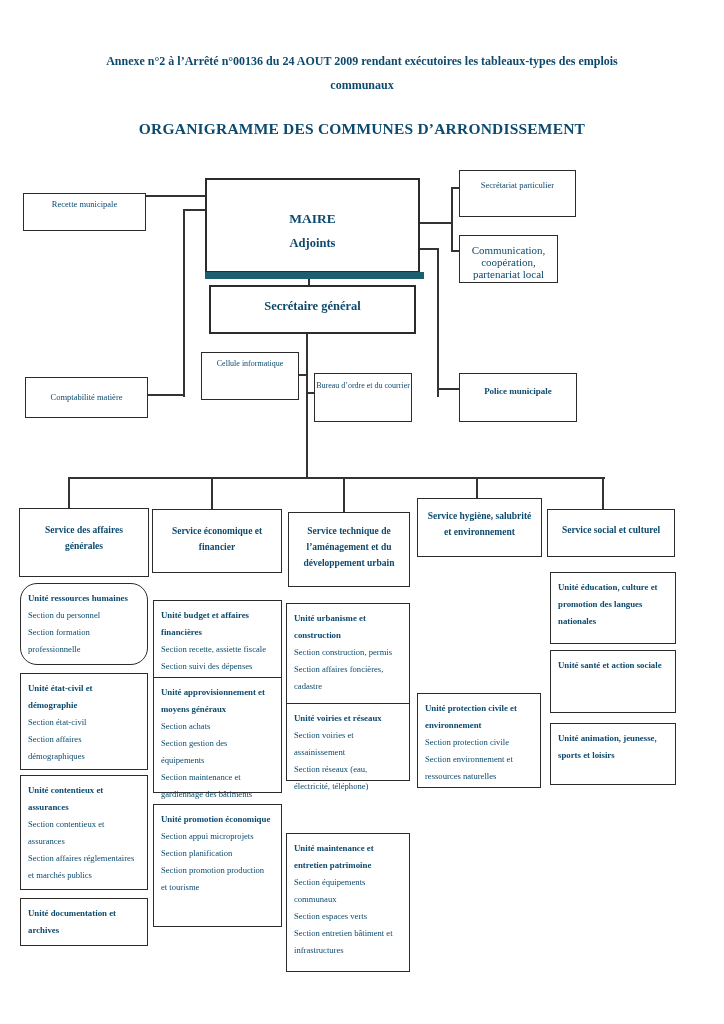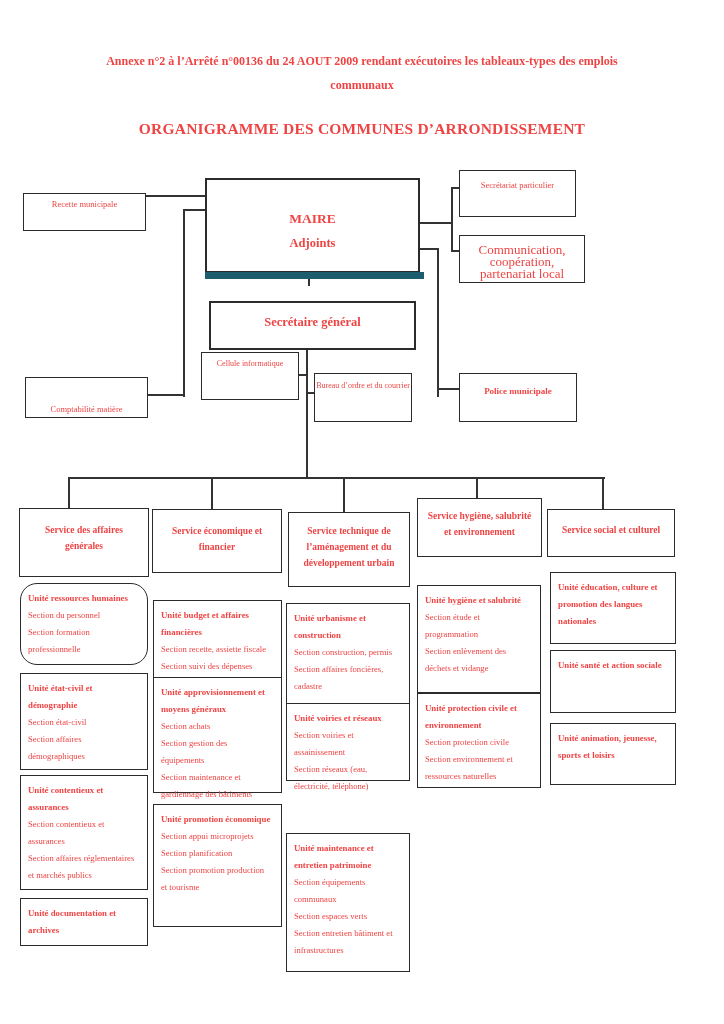--- a/index.html
+++ b/index.html
@@ -1,18 +1,18 @@
 <!DOCTYPE html>
 <html><head>
 <meta charset="utf-8">
 <style>
   html,body{margin:0;padding:0;background:#fff;}
   #page{
     position:relative;width:724px;height:1024px;background:#ffffff;
-    font-family:"Liberation Serif","DejaVu Serif",serif;color:#ef4444;
+    font-family:"Liberation Serif","DejaVu Serif",serif;color:#0c4a6e;
     overflow:hidden;
   }
   .abs{position:absolute;}
   .hdr{left:0;width:724px;text-align:center;font-weight:bold;}
   .box{
     position:absolute;box-sizing:border-box;background:#fff;
     border:1.5px solid #2b2b2b;text-align:center;
   }
   .bx2{border-width:2px;}
   .hline,.vline{position:absolute;background:#333;}
@@ -65,38 +65,38 @@
   <div class="box bx2" style="left:205px;top:178px;width:215px;height:95px;padding-top:27px;">
     <div style="font-size:13.5px;font-weight:bold;line-height:24px;">MAIRE</div>
     <div style="font-size:12.5px;font-weight:bold;line-height:24px;">Adjoints</div>
   </div>
   <div class="teal" style="left:205px;top:271.5px;width:219px;height:7px;background:#1d5e6e;"></div>
 
   <div class="box" style="left:459px;top:170px;width:117px;height:47px;padding-top:9px;font-size:8.5px;">
     <span>Secrétariat particulier</span>
   </div>
 
-  <div class="box" style="left:459px;top:235px;width:126px;height:48px;padding-top:8px;font-size:13px;line-height:12px;">
+  <div class="box" style="left:459px;top:235px;width:99px;height:48px;padding-top:8px;font-size:11px;line-height:12px;">
     <div>Communication, coopération,</div>
     <div>partenariat local</div>
   </div>
 
-  <div class="box bx2" style="left:209px;top:301px;width:207px;height:49px;padding-top:12px;font-size:12.5px;font-weight:bold;">
+  <div class="box bx2" style="left:209px;top:285px;width:207px;height:49px;padding-top:12px;font-size:12.5px;font-weight:bold;">
     <span>Secrétaire général</span>
   </div>
 
   <div class="box" style="left:201px;top:352px;width:98px;height:48px;padding-top:6px;font-size:8px;">
     <span>Cellule informatique</span>
   </div>
 
   <div class="box" style="left:314px;top:373px;width:98px;height:49px;padding-top:7px;font-size:8px;">
     <span>Bureau d’ordre et du courrier</span>
   </div>
 
-  <div class="box" style="left:25px;top:377px;width:123px;height:41px;padding-top:26px;font-size:8.5px;">
+  <div class="box" style="left:25px;top:377px;width:123px;height:41px;padding-top:14px;font-size:8.5px;">
     <span>Comptabilité matière</span>
   </div>
 
   <div class="box" style="left:459px;top:373px;width:118px;height:49px;padding-top:12px;font-size:9px;font-weight:bold;">
     <span>Police municipale</span>
   </div>
 
   <div class="box svc" style="left:19px;top:508px;width:130px;height:69px;padding:13px 8px 0 8px;">
     <span>Service des affaires générales</span>
   </div>
@@ -161,25 +161,20 @@
     <div>Section voiries et assainissement</div>
     <div>Section réseaux (eau, électricité, téléphone)</div>
   </div>
   <div class="unit" style="left:286px;top:833px;width:124px;height:139px;">
     <div class="u-title">Unité maintenance et entretien patrimoine</div>
     <div>Section équipements communaux</div>
     <div>Section espaces verts</div>
     <div>Section entretien bâtiment et infrastructures</div>
   </div>
 
-  <div class="unit" style="left:417px;top:585px;width:124px;height:108px;">
-    <div class="u-title">Unité hygiène et salubrité</div>
-    <div>Section étude et programmation</div>
-    <div>Section enlèvement des déchets et vidange</div>
-  </div>
   <div class="unit" style="left:417px;top:693px;width:124px;height:95px;">
     <div class="u-title">Unité protection civile et environnement</div>
     <div>Section protection civile</div>
     <div>Section environnement et ressources naturelles</div>
   </div>
 
   <div class="unit" style="left:550px;top:572px;width:126px;height:72px;">
     <div class="u-title">Unité éducation, culture et promotion des langues nationales</div>
   </div>
   <div class="unit" style="left:550px;top:650px;width:126px;height:63px;">

